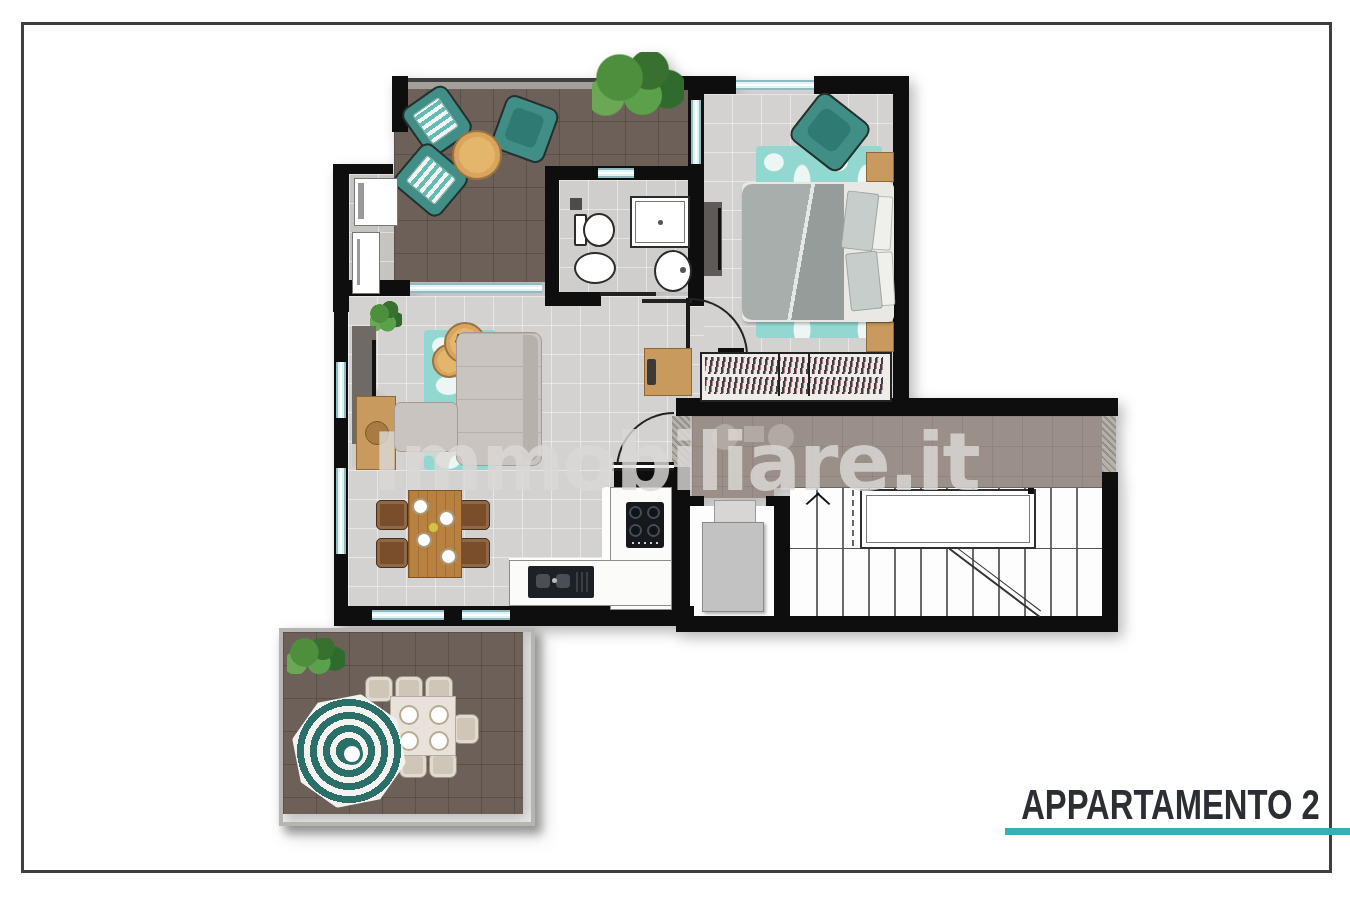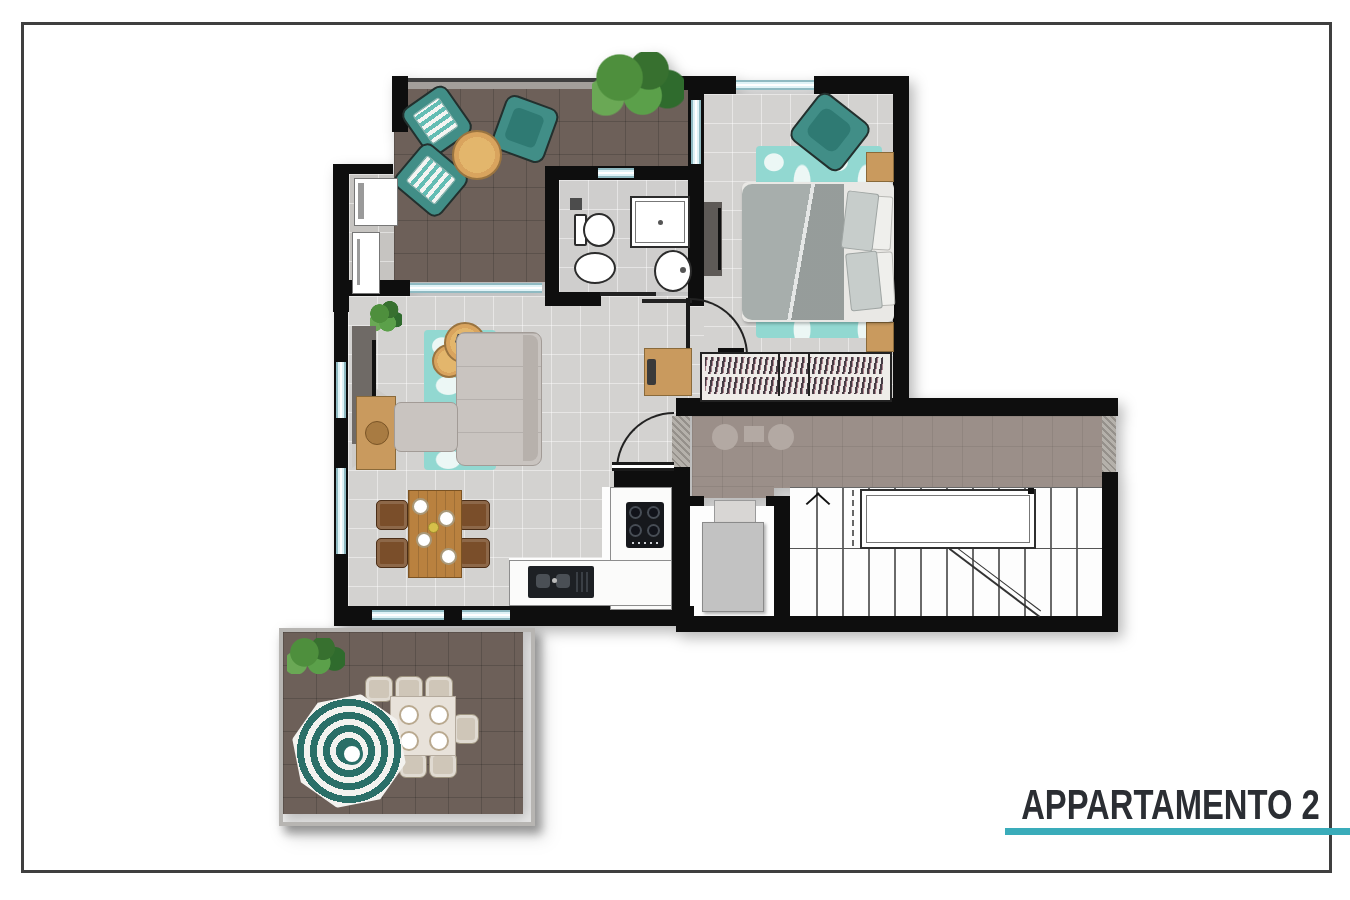--- a/index.html
+++ b/index.html
@@ -269,16 +269,17 @@
         <div class="plate" style="left:38px;top:8px;width:16px;height:16px;border-color:#b9a98f;"></div>
         <div class="plate" style="left:8px;top:34px;width:16px;height:16px;border-color:#b9a98f;"></div>
         <div class="plate" style="left:38px;top:34px;width:16px;height:16px;border-color:#b9a98f;"></div>
       </div>
       <div class="abs" style="left:8px;top:61px;width:116px;height:116px;border-radius:4px;background:repeating-radial-gradient(circle at 50% 50%,#f3f2ef 0 6px,#2a6f68 6px 13px);clip-path:polygon(50% 0,85% 15%,100% 50%,85% 85%,50% 100%,15% 85%,0 50%,15% 15%);transform:rotate(12deg);"></div>
       <div class="abs" style="left:58px;top:111px;width:16px;height:16px;border-radius:50%;background:#fff;border:3px solid #2a6f68;"></div>
     </div>
 
   </div>
 
+  <div id="watermark">Immobiliare.it</div>
   <div id="apt-title">APPARTAMENTO 2</div>
   <div id="teal-line"></div>
 
 </div>
 
 </body></html>

